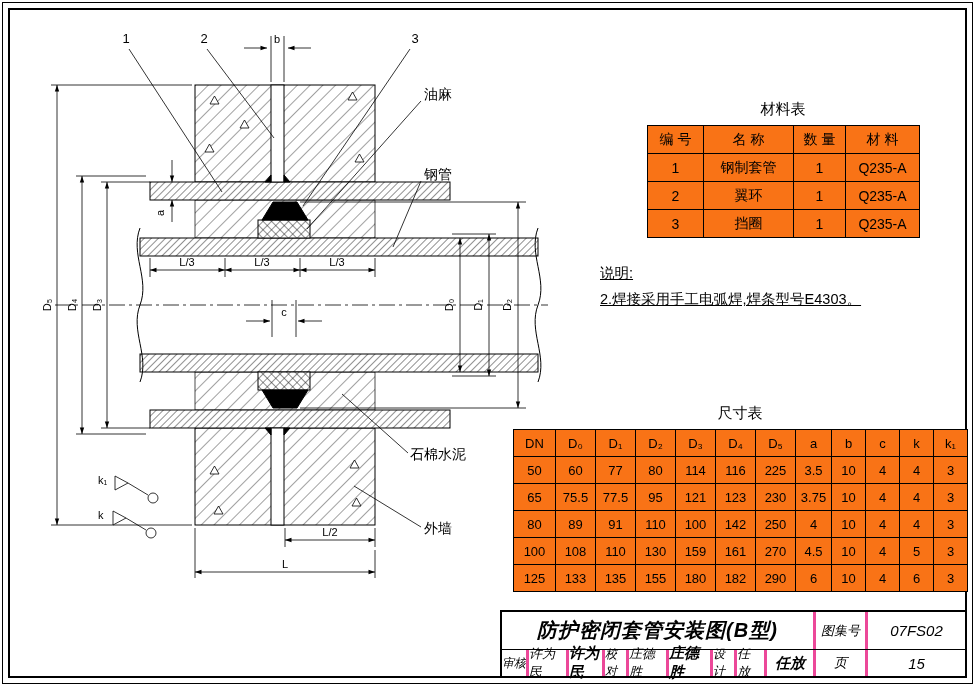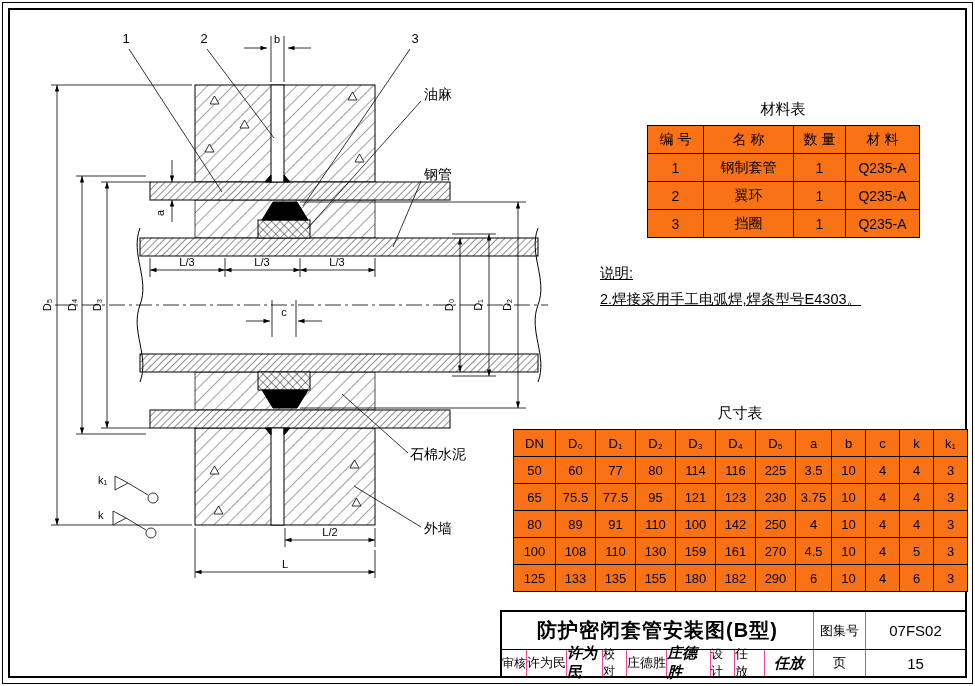--- a/index.html
+++ b/index.html
@@ -26,22 +26,22 @@
   .sizes td{height:26px;font-size:13px;}
 
   
   .notes{position:absolute;left:600px;top:260px;width:365px;font-size:14.5px;line-height:26px;text-decoration:underline;}
 
   
   .titleblock{position:absolute;left:500px;right:8px;bottom:8px;border:2px solid #000;background:#fff;}
   .tb-row{display:flex;align-items:stretch;}
   .tb-row1{height:37px;}
   .tb-row2{height:26px;border-top:1px solid #000;}
-  .tb-cell{display:flex;align-items:center;justify-content:center;box-sizing:border-box;}
-  .tb-cell + .tb-cell{border-left:1px solid #ec4899;}
+  .tb-cell{display:flex;align-items:center;justify-content:center;box-sizing:border-box;font-style:italic;}
+  .tb-cell + .tb-cell{border-left:3px solid #ec4899;}
   .tb-main{flex:1;font-size:20px;font-weight:bold;letter-spacing:1px;}
   .tb-lab{width:52px;font-size:13px;}
   .tb-val{width:100px;font-size:15px;}
   .tb-role{font-size:12px;}
   .tb-name{font-size:13px;}
   .tb-sig{font-family:"Liberation Serif",serif;font-style:italic;font-weight:bold;font-size:15px;}
 </style>
 </head>
 <body>
 

